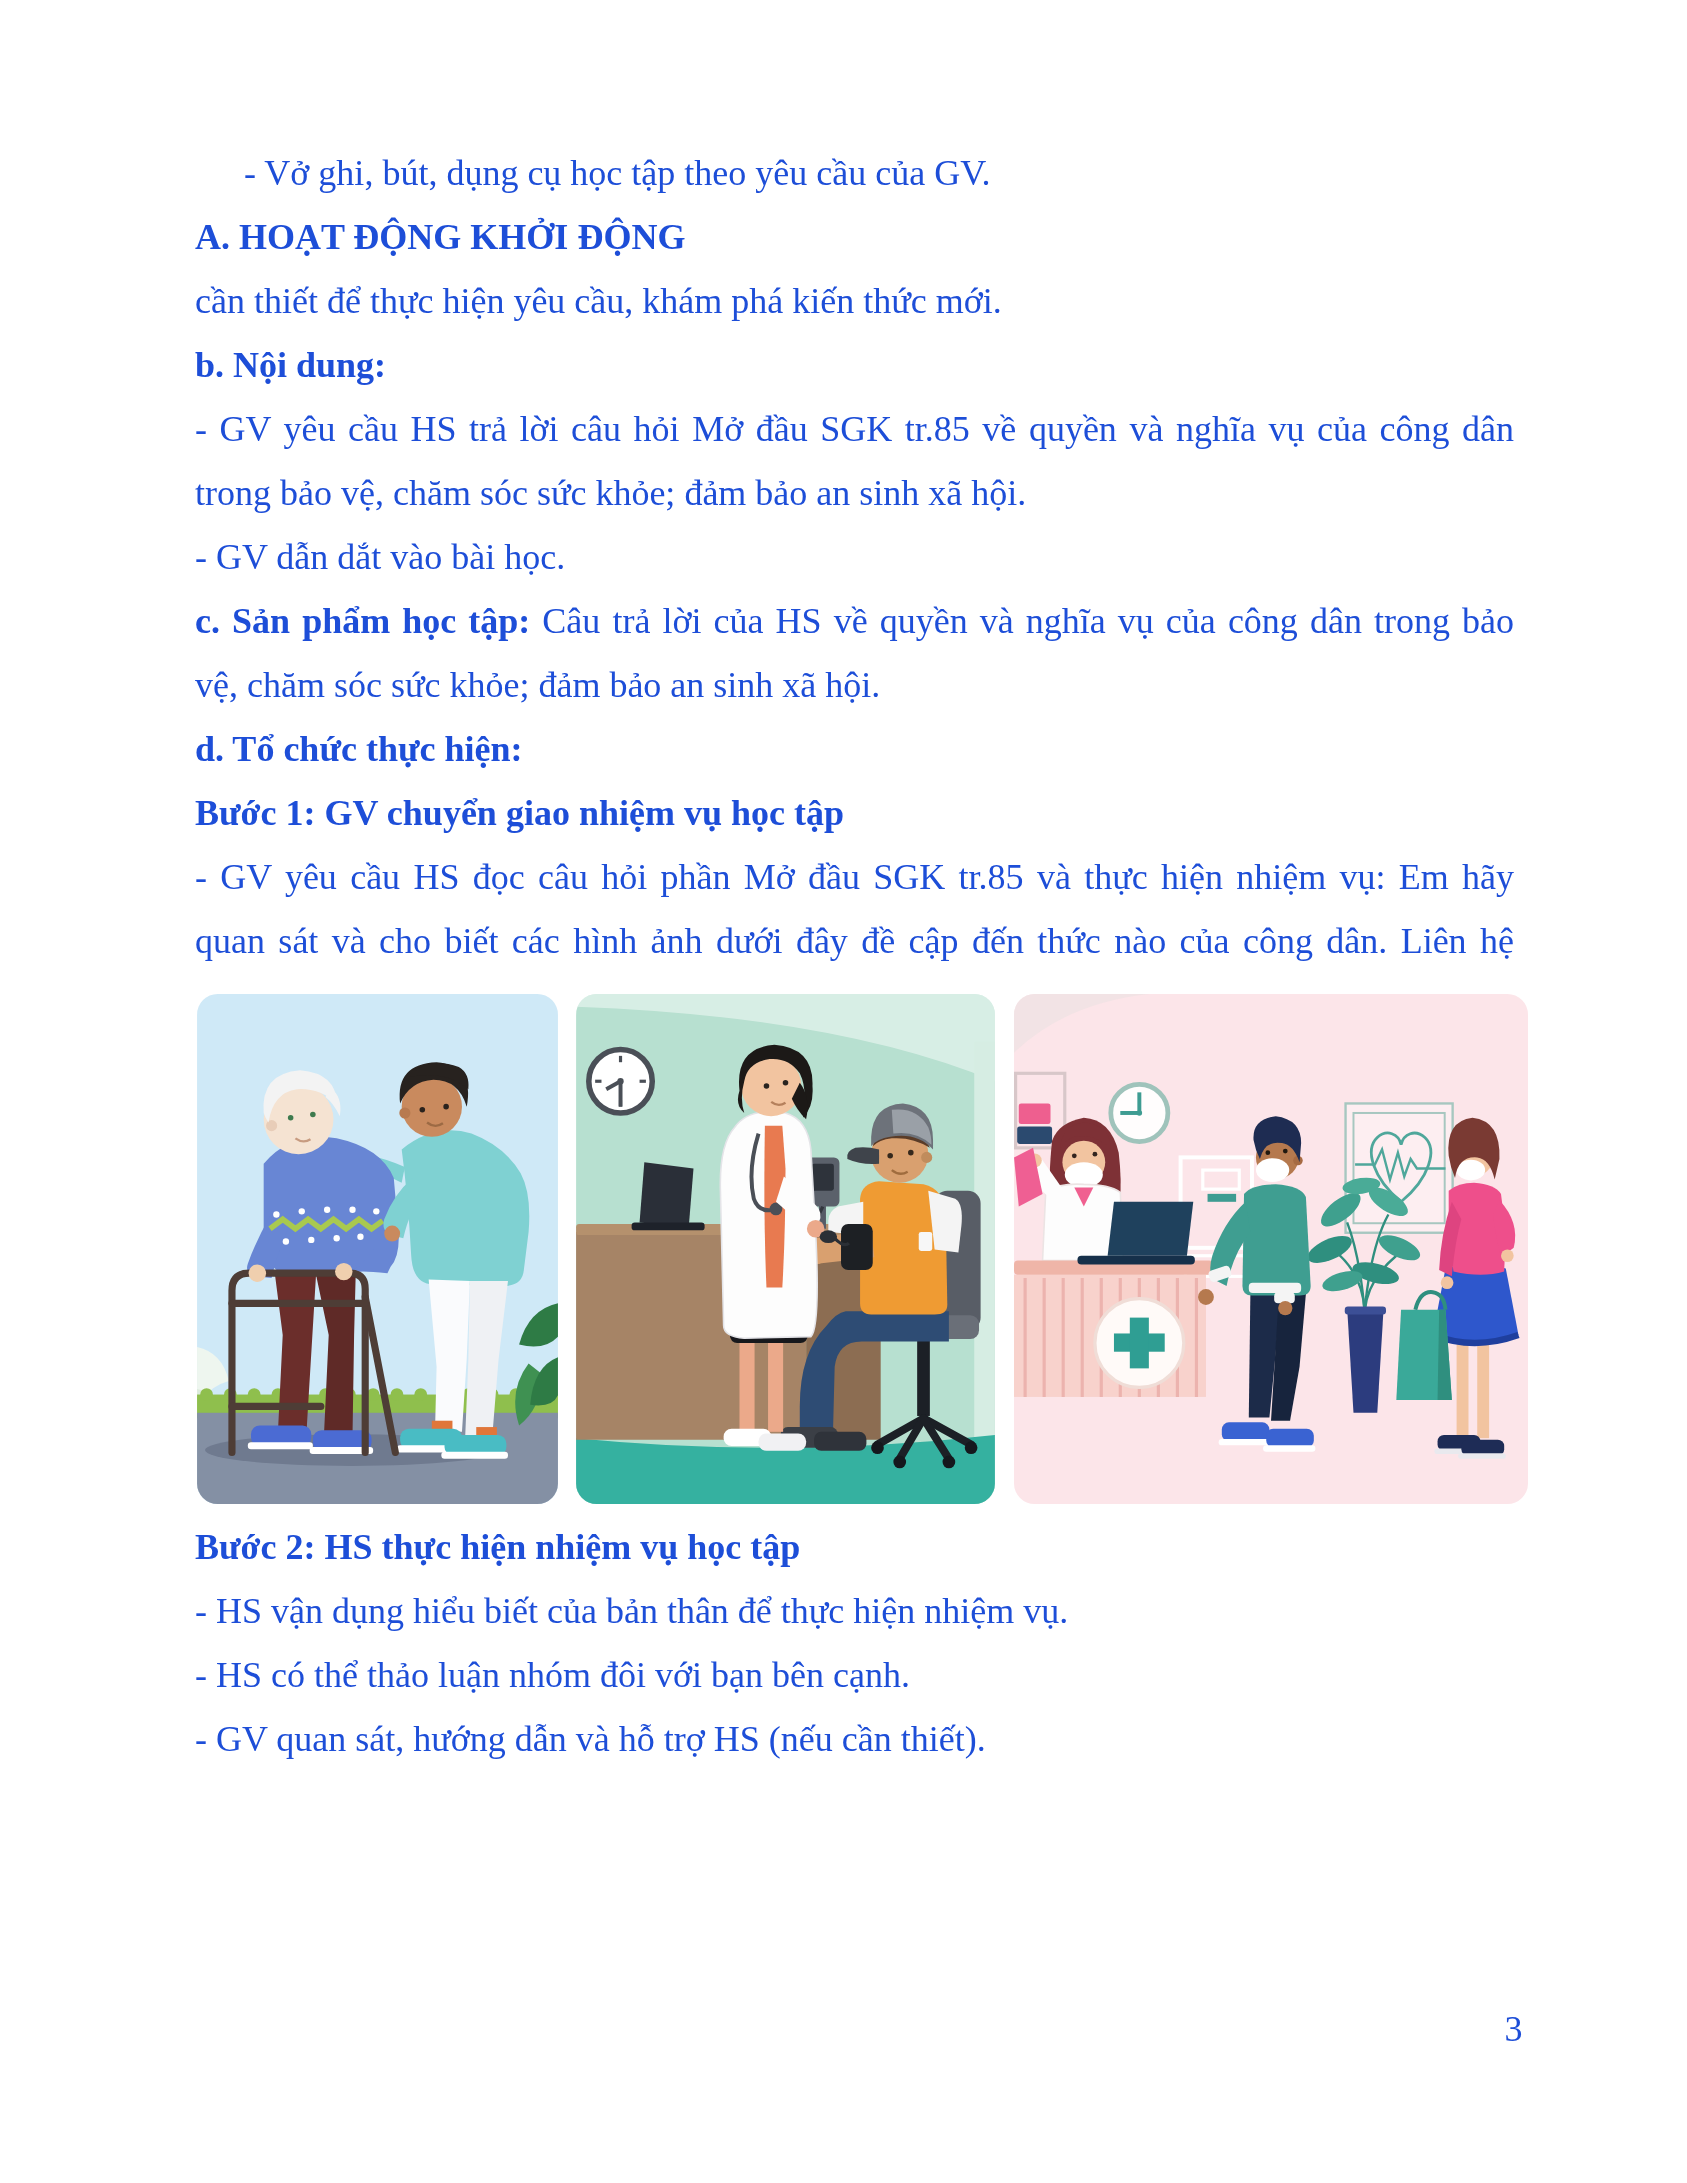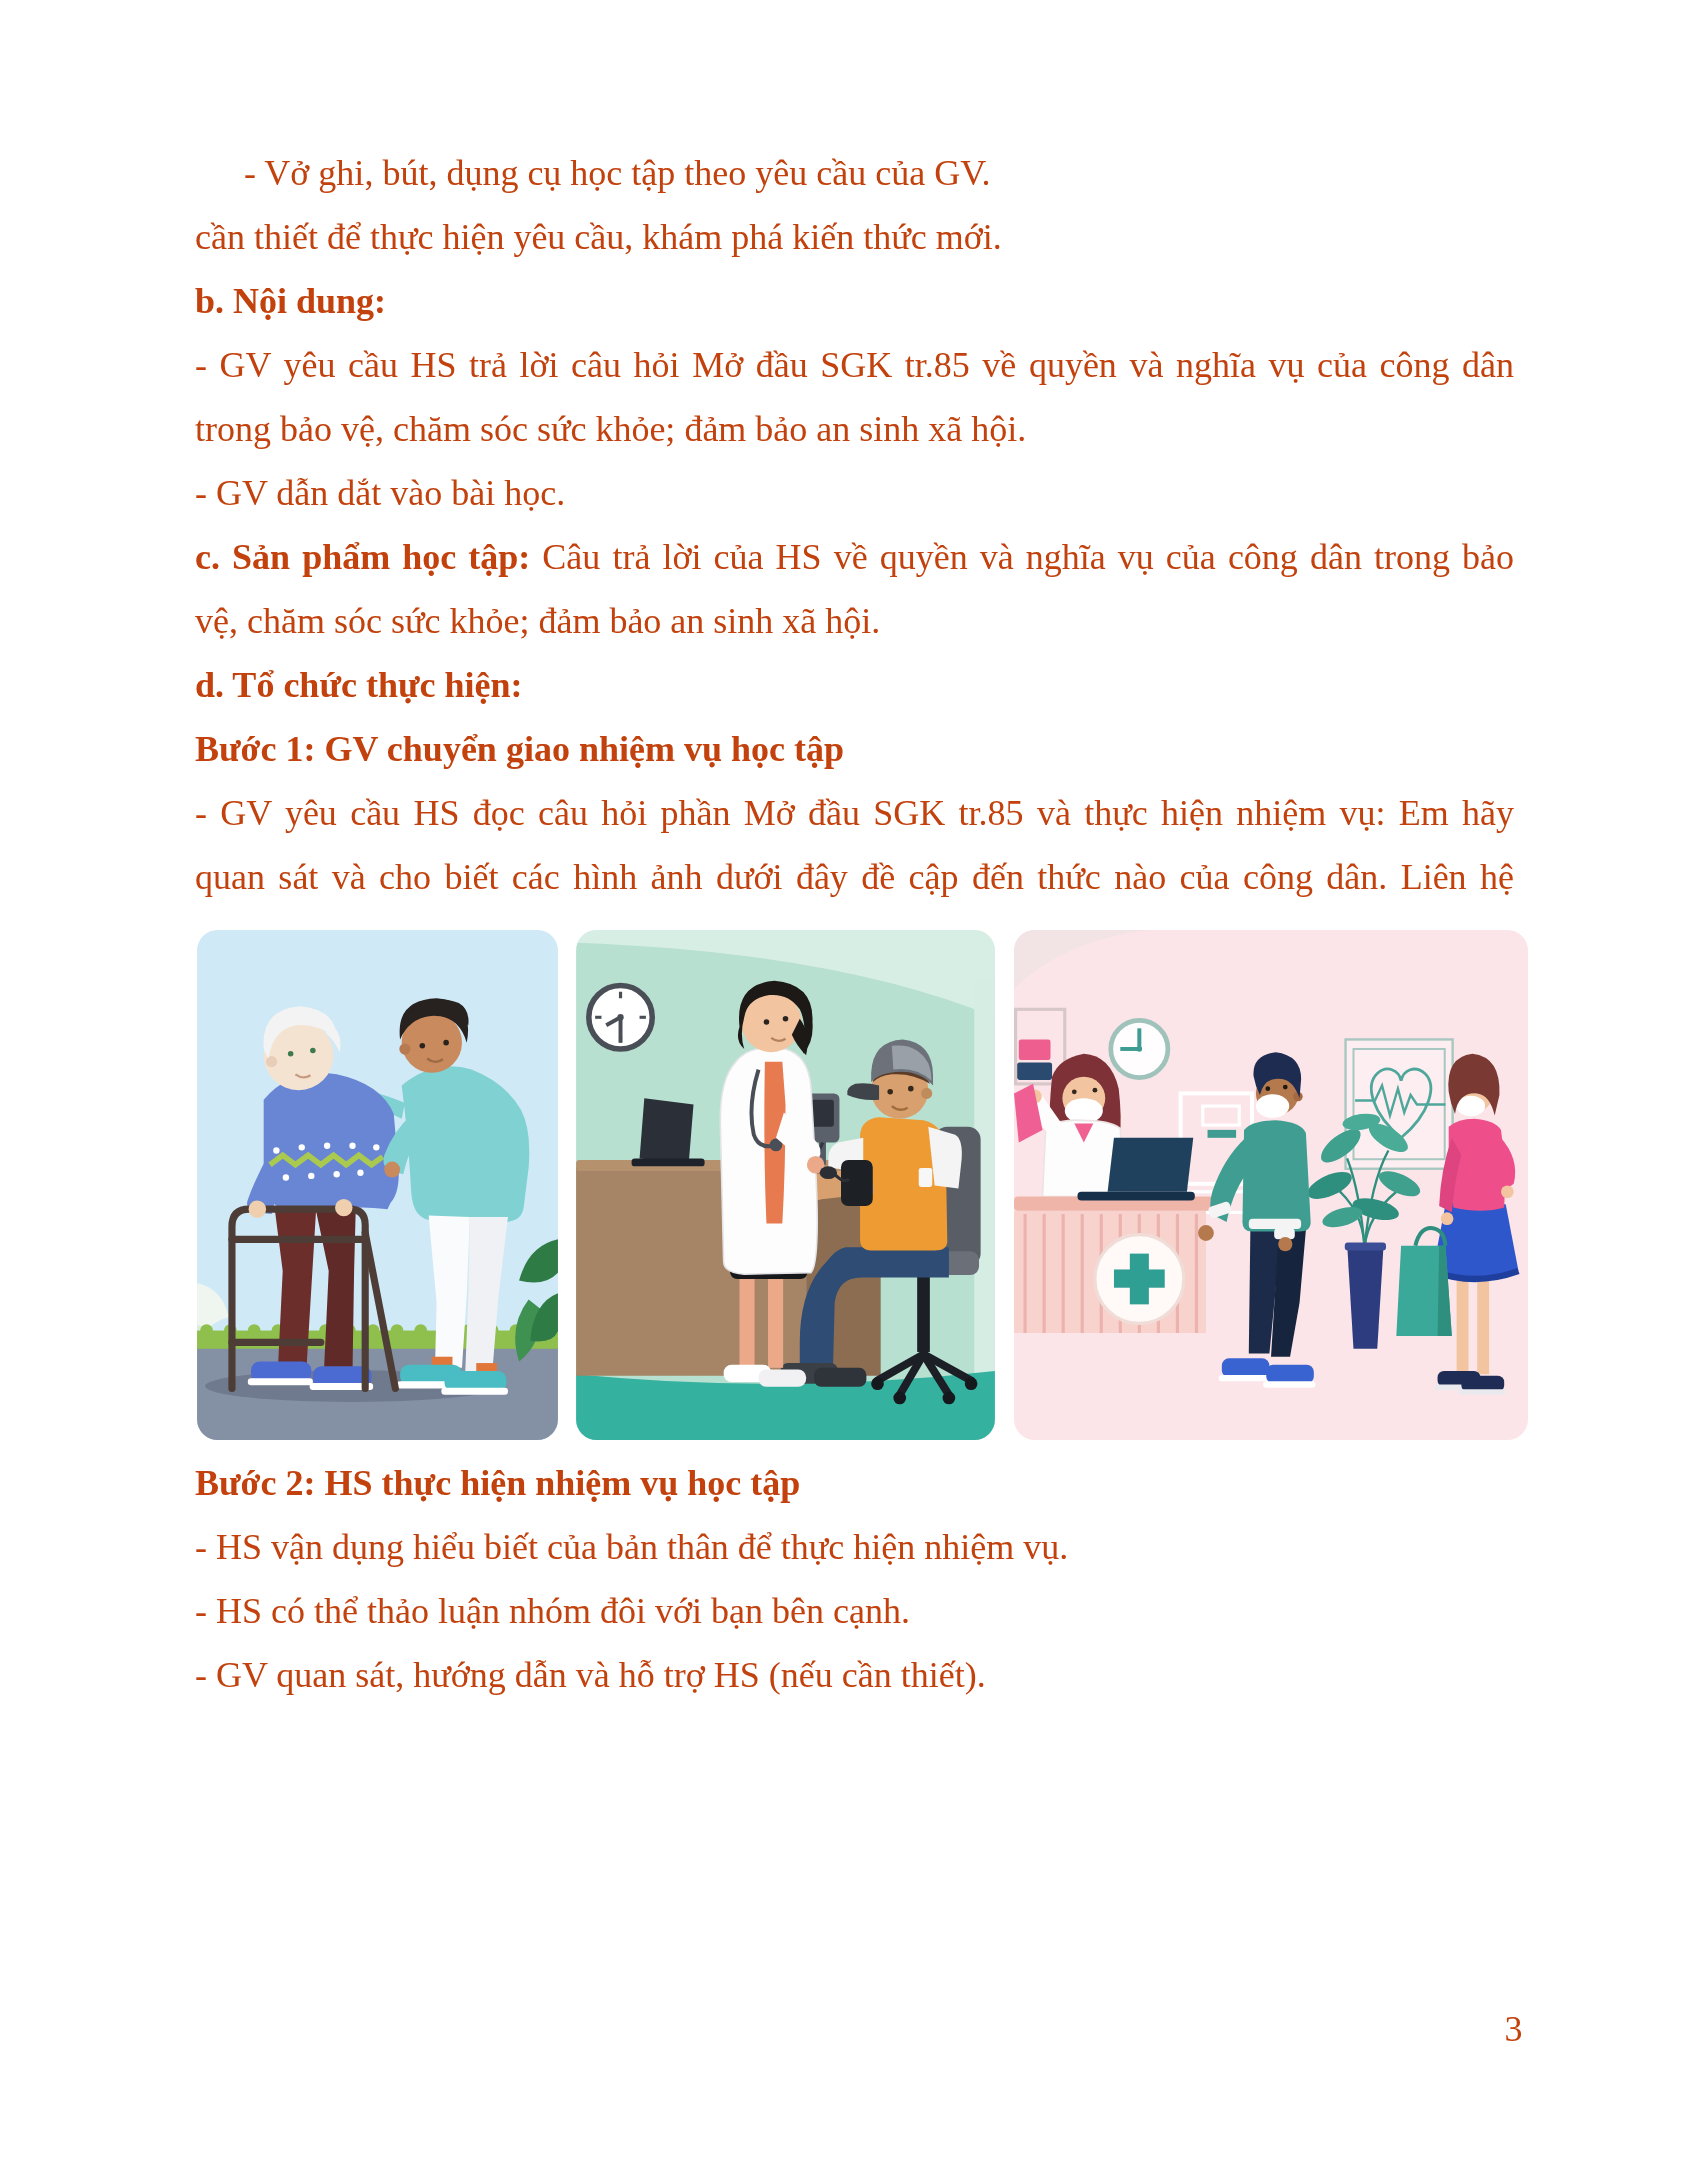--- a/index.html
+++ b/index.html
@@ -1,18 +1,18 @@
 <!DOCTYPE html>
 <html style="font-size:12.7px"><head>
 <meta charset="utf-8">
 <style>
   html,body{margin:0;padding:0;background:#e9e9e9;}
   .page{
     position:relative;width:1687px;height:2183px;background:#ffffff;
-    font-family:"Liberation Serif","DejaVu Serif",serif;color:#c2410c;overflow:hidden;
+    font-family:"Liberation Serif","DejaVu Serif",serif;color:#1d4ed8;overflow:hidden;
   }
   .doc{position:absolute;left:195px;top:141px;width:1319px;}
   .line{display:block;height:64px;line-height:64px;font-size:36px;
         white-space:nowrap;}
   .line.wrap{white-space:normal;}
   .line.jfull{text-align:justify;text-align-last:justify;white-space:normal;}
   .line.indent{padding-left:49px;}
   .b{font-weight:bold;}
   .i{}
   .figure{position:relative;width:1335px;height:510px;margin:21.4px 0 11px 0;}
@@ -23,20 +23,21 @@
   .p3{left:819px;width:514px;}
   .pagenum{position:absolute;left:1478px;top:1997px;width:71px;height:64px;
            line-height:64px;font-size:36px;text-align:center;}
 </style>
 </head>
 <body>
 
 <div class="page">
   <div class="doc">
     <div class="line wrap indent"><span>- Vở ghi, bút, dụng cụ học tập theo yêu cầu của GV.</span></div>
+    <div class="line b"><span>A. HOẠT ĐỘNG KHỞI ĐỘNG</span></div>
     <div class="line wrap"><span>cần thiết để thực hiện yêu cầu, khám phá kiến thức mới.</span></div>
     <div class="line b"><span>b. Nội dung:</span></div>
     <div class="line jfull"><span>- GV yêu cầu HS trả lời câu hỏi Mở đầu SGK tr.85 về quyền và nghĩa vụ của công dân</span></div>
     <div class="line wrap"><span>trong bảo vệ, chăm sóc sức khỏe; đảm bảo an sinh xã hội.</span></div>
     <div class="line wrap"><span>- GV dẫn dắt vào bài học.</span></div>
     <div class="line jfull"><span class="b">c. Sản phẩm học tập:</span><span> Câu trả lời của HS về quyền và nghĩa vụ của công dân trong bảo</span></div>
     <div class="line wrap"><span>vệ, chăm sóc sức khỏe; đảm bảo an sinh xã hội.</span></div>
     <div class="line b"><span>d. Tổ chức thực hiện:</span></div>
     <div class="line b"><span>Bước 1: GV chuyển giao nhiệm vụ học tập</span></div>
     <div class="line jfull"><span>- GV yêu cầu HS đọc câu hỏi phần Mở đầu SGK tr.85 và thực hiện nhiệm vụ: </span><span class="i">Em hãy</span></div>

